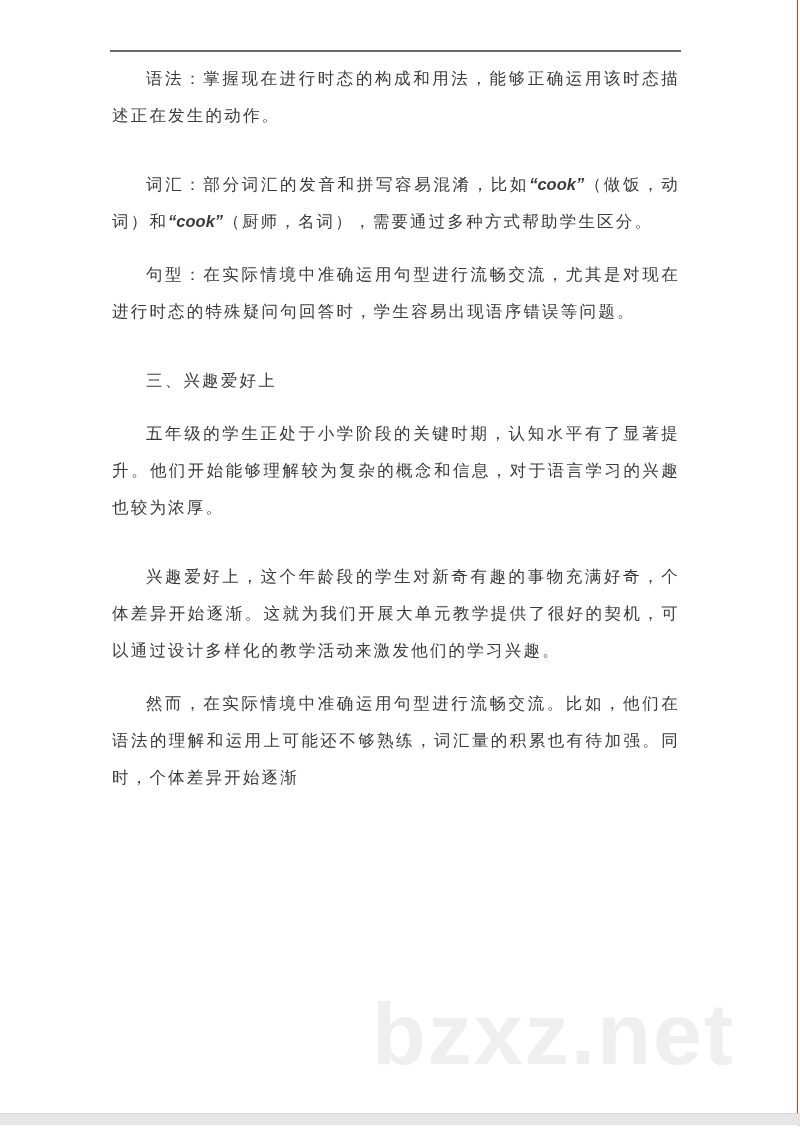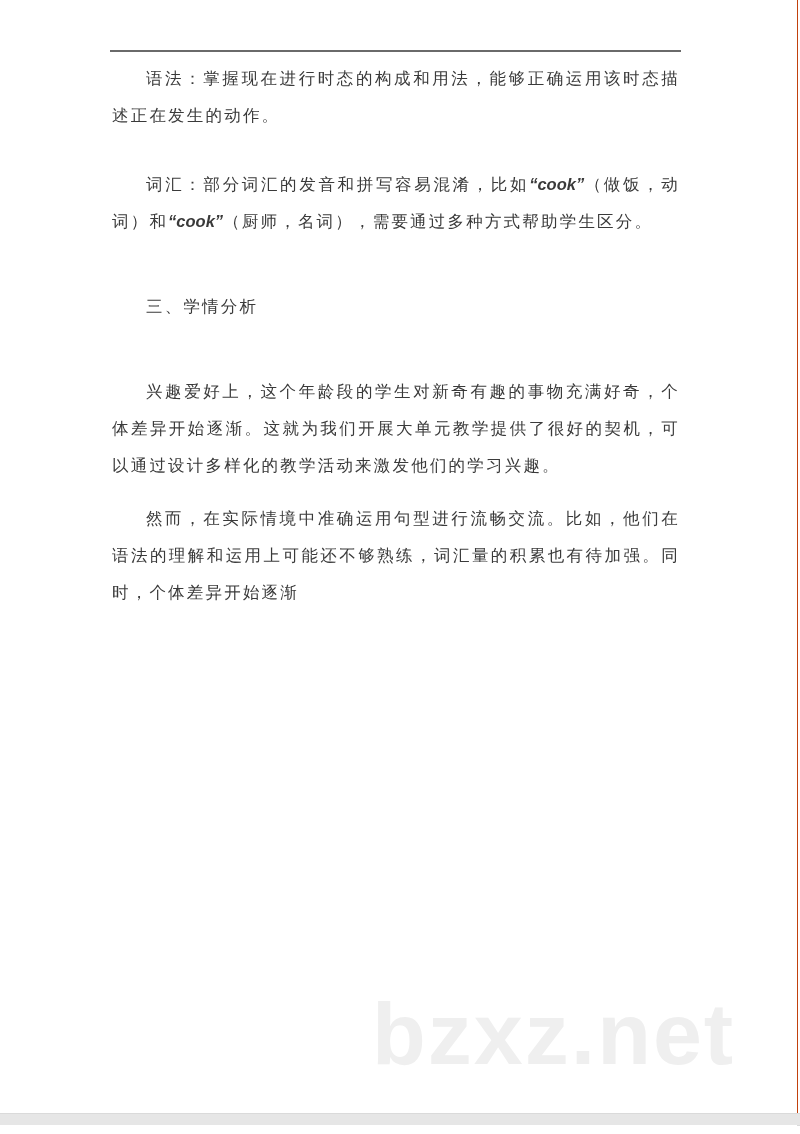--- a/index.html
+++ b/index.html
@@ -46,24 +46,26 @@
 
 <div class="page">
   <div class="header-rule"></div>
 
   <div class="content">
     <p class="para">语法：掌握现在进行时态的构成和用法，能够正确运用该时态描述正在发生的动作。</p>
     <div class="gap"></div>
     <div class="gap"></div>
     <p class="para"><span>词汇：部分词汇的发音和拼写容易混淆，比如</span><span class="latin">“cook”</span><span>（做饭，动词）和</span><span class="latin">“cook”</span><span>（厨师，名词），需要通过多种方式帮助学生区分。</span></p>
     <div class="gap"></div>
+    <p class="para">句型：在实际情境中准确运用句型进行流畅交流，尤其是对现在进行时态的特殊疑问句回答时，学生容易出现语序错误等问题。</p>
     <div class="gap"></div>
     <div class="gap"></div>
-    <p class="para">三、学情分析</p>
+    <p class="para">三、兴趣爱好上</p>
     <div class="gap"></div>
+    <p class="para">五年级的学生正处于小学阶段的关键时期，认知水平有了显著提升。他们开始能够理解较为复杂的概念和信息，对于语言学习的兴趣也较为浓厚。</p>
     <div class="gap"></div>
     <div class="gap"></div>
     <p class="para">兴趣爱好上，这个年龄段的学生对新奇有趣的事物充满好奇，个体差异开始逐渐。这就为我们开展大单元教学提供了很好的契机，可以通过设计多样化的教学活动来激发他们的学习兴趣。</p>
     <div class="gap"></div>
     <p class="para">然而，在实际情境中准确运用句型进行流畅交流。比如，他们在语法的理解和运用上可能还不够熟练，词汇量的积累也有待加强。同时，个体差异开始逐渐</p>
   </div>
 
   <div class="watermark">bzxz.net</div>
 </div>
 

